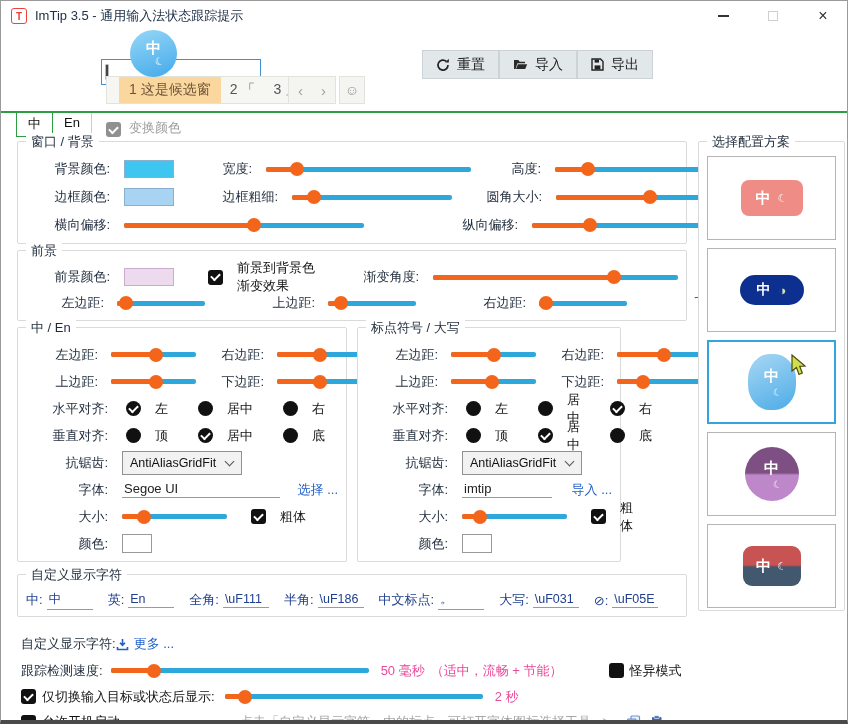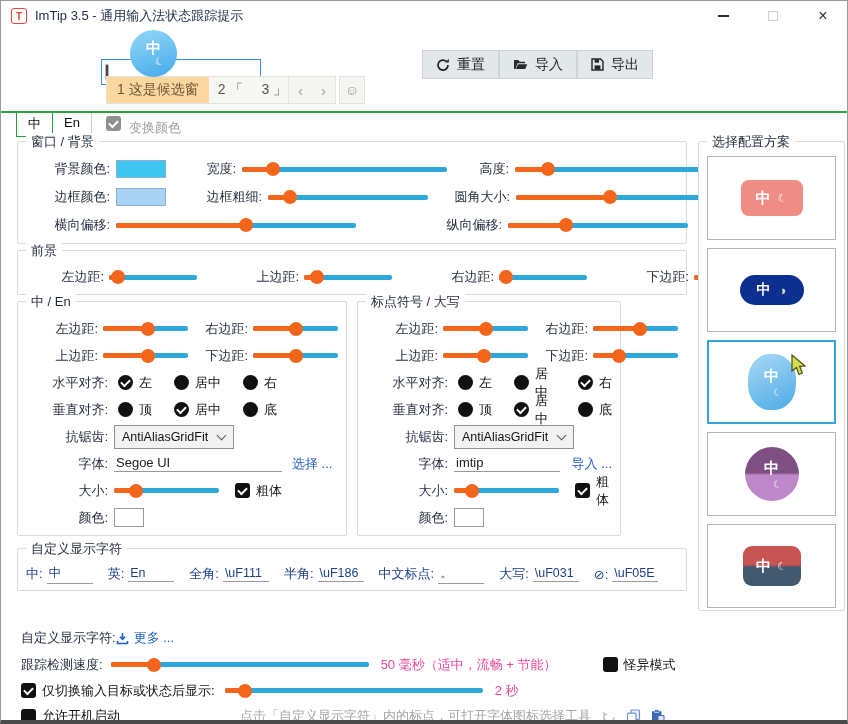--- a/index.html
+++ b/index.html
@@ -17,35 +17,35 @@
   .max-box { width:10px; height:10px; border:1px solid #cfcfcf; }
   .close-x { font-size:16px; color:#333; line-height:1; }
 
   
   .preview { position:relative; height:80px; }
   .bubble { position:absolute; left:129px; top:-1px; width:47px; height:47px; border-radius:50%; background:linear-gradient(160deg,#8ed3f6 10%,#4fb0ec 85%); z-index:2; display:flex; flex-direction:column; align-items:center; justify-content:center; color:#fff; }
   .bchar { font-size:15px; font-weight:bold; line-height:1; }
   .bmoon { font-size:11px; line-height:1; margin:1px 0 0 12px; transform:rotate(-15deg); }
   .demo-input { position:absolute; left:100px; top:28px; width:160px; height:26px; background:#fff; border:1px solid #3f8fd4; }
   .caret { position:absolute; left:4px; top:5px; width:2px; height:14px; background:#444; box-shadow:0 0 0 0.5px #777; }
-  .cand { position:absolute; left:105px; top:45px; height:28px; display:flex; align-items:stretch; background:#f6f6f3; border:1px solid #e3e3de; }
+  .cand { position:absolute; left:105px; top:45px; height:28px; display:flex; align-items:stretch; background:#f6f6f3; border:1px solid #e3e3de;padding-left:12px; }
   .cand-sel { background:#fbd7a0; color:#6d5435; display:flex; align-items:center; padding:0 10px; font-size:14px; }
   .cand-item { color:#555; display:flex; align-items:center; padding:0 9px; font-size:14px; }
   .cand-nav { position:absolute; left:287px; top:45px; height:28px; width:48px; background:#f4f4f1; border:1px solid #e3e3de; display:flex; align-items:center; justify-content:space-around; color:#a0a0a0; font-size:15px; }
   .cand-emoji { position:absolute; left:338px; top:45px; height:28px; width:26px; background:#f4f4f1; border:1px solid #e3e3de; display:flex; align-items:center; justify-content:center; color:#8a8a8a; font-size:14px; }
   .toolbar { position:absolute; left:421px; top:19px; display:flex; }
   .tbtn { height:29px; padding:0 13px; background:#e2e7ea; border:1px solid #ccd2d6; display:flex; align-items:center; gap:7px; font-size:14px; color:#1c1c1c; cursor:default; }
 
   
   .tabbar { position:relative; height:24px; border-top:2px solid #2e9c41; display:flex; align-items:flex-start; }
   .tab { padding:2px 11px 3px; font-size:13px; color:#111; }
   .tab.active { margin-left:15px; border:1px solid #2e9c41; border-top:none; background:#fff; }
   .tabsep { width:1px; height:20px; background:#cccccc; }
   .gray-label { color:#9d9d9d; margin-left:8px; padding-top:3px; }
-  .tabbar .cbwrap { margin-left:14px; padding-top:3px; display:flex; align-items:flex-start; }
+  .tabbar .cbwrap { margin-left:14px; padding-top:3px; display:flex; align-items:flex-end; }
 
   
   .cb { width:15px; height:15px; border-radius:3px; background:#111; flex:none; position:relative; }
   .cb.gray { background:#909090; }
   .cb.checked::after, .radio.checked::after { content:""; position:absolute; left:3px; top:3.5px; width:7px; height:4px; border-left:2px solid #fff; border-bottom:2px solid #fff; transform:rotate(-45deg); }
   .radio { width:15px; height:15px; border-radius:50%; background:#111; flex:none; position:relative; }
   .slider { position:relative; height:16px; flex:none; }
   .slider .track { position:absolute; left:0; right:0; top:5.5px; height:5px; background:#2ea7da; border-radius:2px; }
   .slider .fill { position:absolute; left:0; top:5.5px; height:5px; width:var(--pct,50%); background:#f4651c; border-radius:2px; }
   .slider .thumb { position:absolute; top:1px; left:calc(var(--pct,50%) - 7px); width:14px; height:14px; border-radius:50%; background:#f4651c; }
@@ -55,21 +55,21 @@
   .link { color:#1f5fc8; cursor:default; white-space:nowrap; }
   .dropdown { width:120px; height:24px; background:#f2f2f2; border:1px solid #919191; display:flex; align-items:center; padding:0 7px; font-size:12.5px; color:#111; }
   .chev { width:7px; height:7px; border-right:1.6px solid #555; border-bottom:1.6px solid #555; transform:rotate(45deg); margin:-3px 1px 0 auto; }
 
   
   .content { display:flex; padding:6px 2px 0 16px; }
   .leftcol { width:670px; }
   .rightcol { width:150px; margin-left:11px; }
   .gb { position:relative; border:1px solid #dadada; border-radius:2px; padding:13px 8px 4px 8px; margin-bottom:6px; background:#fff; }
   .gb > .legend { position:absolute; top:-9px; left:8px; background:#fff; padding:0 5px; color:#1e2a3a; font-size:13px; }
-  .row { display:flex; align-items:center; height:28px; }
+  .row { display:flex; align-items:center; height:28px;gap:8px; }
   .row27 { height:27px; }
   .row26 { height:26px; }
   .lbl { color:#1e2a3a; text-align:right; flex:none; white-space:nowrap; }
   .fs34wrap { display:flex; gap:10px; margin-bottom:6px; }
   .fs3 { width:330px; }
   .fs4 { width:264px; }
   .opt { margin:0 0 0 6px; color:#111; }
 
   
   .w-la{width:84px} .w-lg{width:96px}
@@ -230,20 +230,32 @@
               <span class="track"></span>
               <span class="fill"></span>
               <span class="thumb"></span>
             </span>
         </div>
       </div>
 
       <div class="gb">
         <span class="legend">前景</span>
         <div class="row row26">
+          <span class="lbl w-la">前景颜色:</span>
+          <span class="swatch" style="margin-left: 6px; border-color: rgb(201, 174, 203); background: rgb(238, 218, 239);"></span>
+          <span class="cb checked" style="margin-left:26px"></span>
+          <span class="opt">前景到背景色渐变效果</span>
+          <span class="lbl" style="width:86px">渐变角度:</span>
+          <span class="slider sl-245" style="margin-left: 6px; --pct: 74%;">
+              <span class="track"></span>
+              <span class="fill"></span>
+              <span class="thumb"></span>
+            </span>
+        </div>
+        <div class="row row26">
           <span class="lbl" style="width:78px">左边距:</span>
           <span class="slider sl-88" style="margin-left: 5px; --pct: 10%;">
               <span class="track"></span>
               <span class="fill"></span>
               <span class="thumb"></span>
             </span>
           <span class="lbl" style="width:102px">上边距:</span>
           <span class="slider sl-88" style="margin-left: 5px; --pct: 15%;">
               <span class="track"></span>
               <span class="fill"></span>
@@ -506,21 +518,21 @@
       </span>
     </div>
     <div class="brow" style="height:27px">
       <span class="lbl">跟踪检测速度:</span>
       <span class="slider sl-258" style="margin-left: 8px; --pct: 17%;">
           <span class="track"></span>
           <span class="fill"></span>
           <span class="thumb"></span>
         </span>
       <span class="note" style="margin-left:12px">50 毫秒</span>
-      <span class="note" style="">（适中，流畅 + 节能）</span>
+      <span class="note" style="margin-left:6px">（适中，流畅 + 节能）</span>
       <span class="cb" style="margin-left:46px"></span>
       <span class="opt">怪异模式</span>
     </div>
     <div class="brow" style="height:25px">
       <span class="cb checked"></span>
       <span class="opt" style="margin-right:10px">仅切换输入目标或状态后显示:</span>
       <span class="slider sl-258" style="--pct: 8%;">
           <span class="track"></span>
           <span class="fill"></span>
           <span class="thumb"></span>

